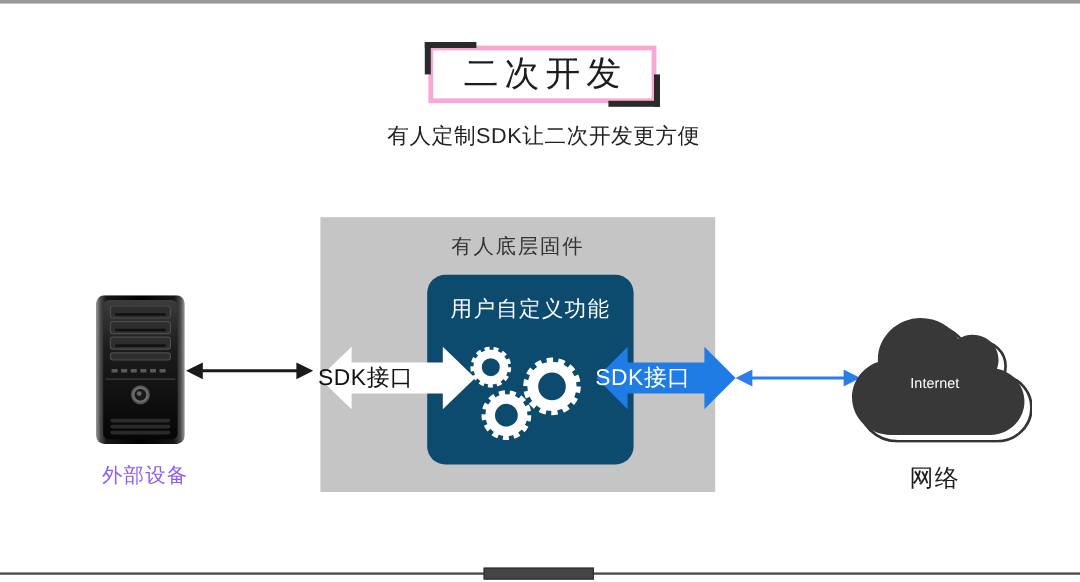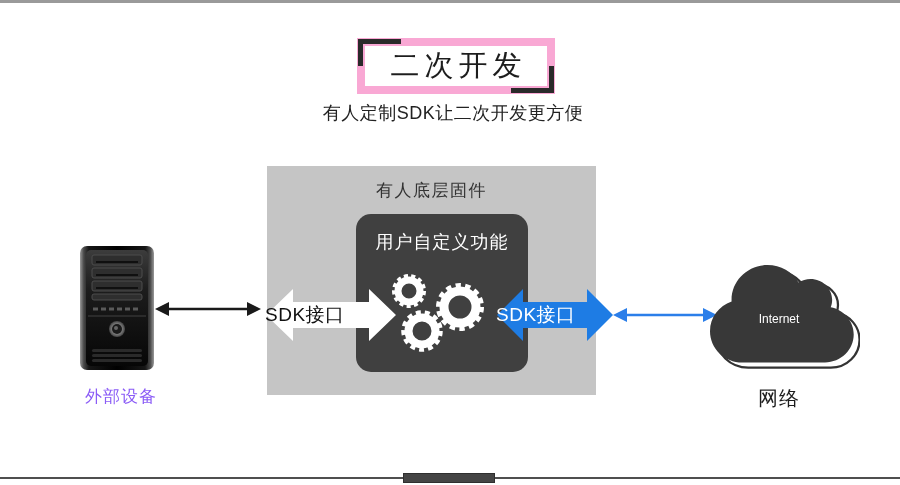--- a/index.html
+++ b/index.html
@@ -2,34 +2,34 @@
 <html><head>
 <meta charset="utf-8">
 <style>
   html,body{margin:0;padding:0;background:#fff;}
   .stage{position:relative;width:900px;height:485px;background:#ffffff;overflow:hidden;
          font-family:"Liberation Sans","DejaVu Sans",sans-serif;color:#1a1a1a;}
 
   .top-bar{position:absolute;left:0;top:0;width:900px;height:3px;background:#9a9a9a;}
 
   .title-box{position:absolute;left:357px;top:38px;width:182px;height:40px;
-             border:8px solid #f9a8d4;display:flex;align-items:center;justify-content:center;}
+             border:4px solid #f9a8d4;display:flex;align-items:center;justify-content:center;}
   .title-box .bracket{position:absolute;width:38px;height:22px;}
   .title-box .tl{left:-7px;top:-7px;border-left:5px solid #2a2a2a;border-top:5px solid #2a2a2a;}
   .title-box .br{right:-7px;bottom:-7px;border-right:5px solid #2a2a2a;border-bottom:5px solid #2a2a2a;}
   .page-title{font-size:29px;letter-spacing:5px;padding-left:5px;color:#1d1d1d;white-space:nowrap;}
 
   .subtitle{position:absolute;left:3px;top:101px;width:900px;text-align:center;
             font-size:18px;letter-spacing:0.5px;color:#222;}
 
-  .panel{position:absolute;left:267px;top:166px;width:329px;height:229px;background:#c5c5c5;}
+  .panel{position:absolute;left:267px;top:181px;width:329px;height:229px;background:#c5c5c5;}
   .panel-title{position:absolute;left:0;top:13px;width:100%;text-align:center;
                font-size:17px;letter-spacing:1.5px;color:#333;}
   .darkbox{position:absolute;left:89px;top:48px;width:172px;height:158px;border-radius:15px;
-           background:#404040;}
+           background:#0c4a6e;}
   .darkbox-title{padding-top:16px;width:100%;text-align:center;font-size:18px;
                  letter-spacing:1px;color:#ffffff;}
   .gears{position:absolute;left:17px;top:46px;}
 
   .arrow-wrap{position:absolute;display:flex;align-items:center;justify-content:flex-start;}
   .arrow-wrap svg{position:absolute;left:0;top:0;}
   .arrow-label{position:relative;font-size:19px;letter-spacing:0.5px;white-space:nowrap;}
   .arrow-white-wrap{left:265px;top:287px;width:132px;height:56px;}
   .arrow-white-wrap .arrow-label{color:#111;}
   .arrow-blue-wrap{left:496px;top:287px;width:118px;height:56px;}

